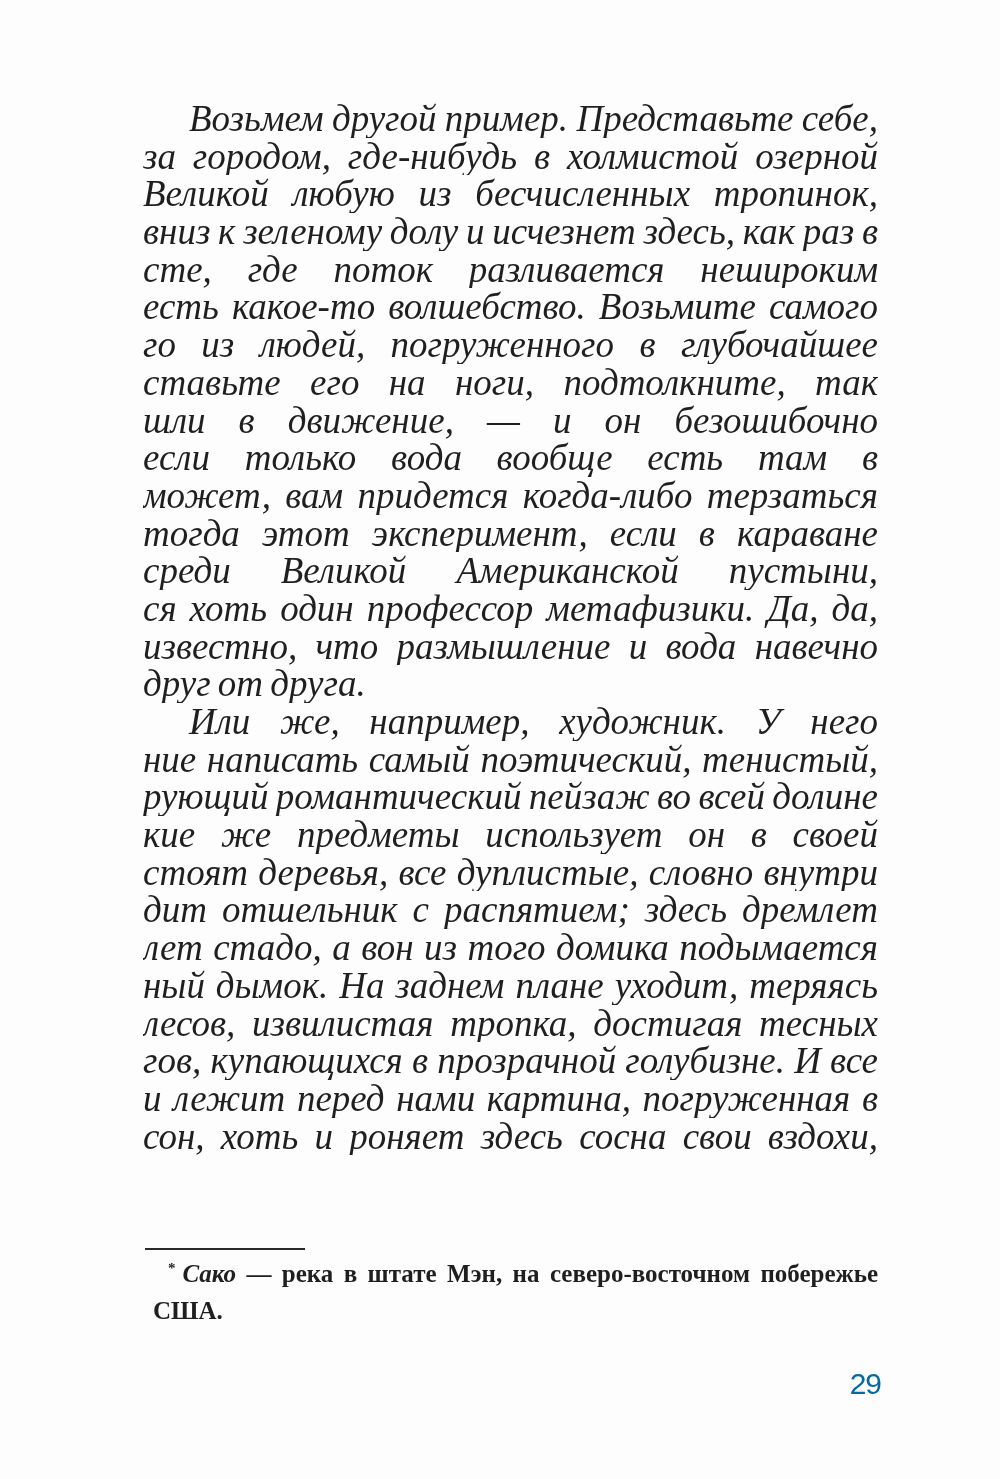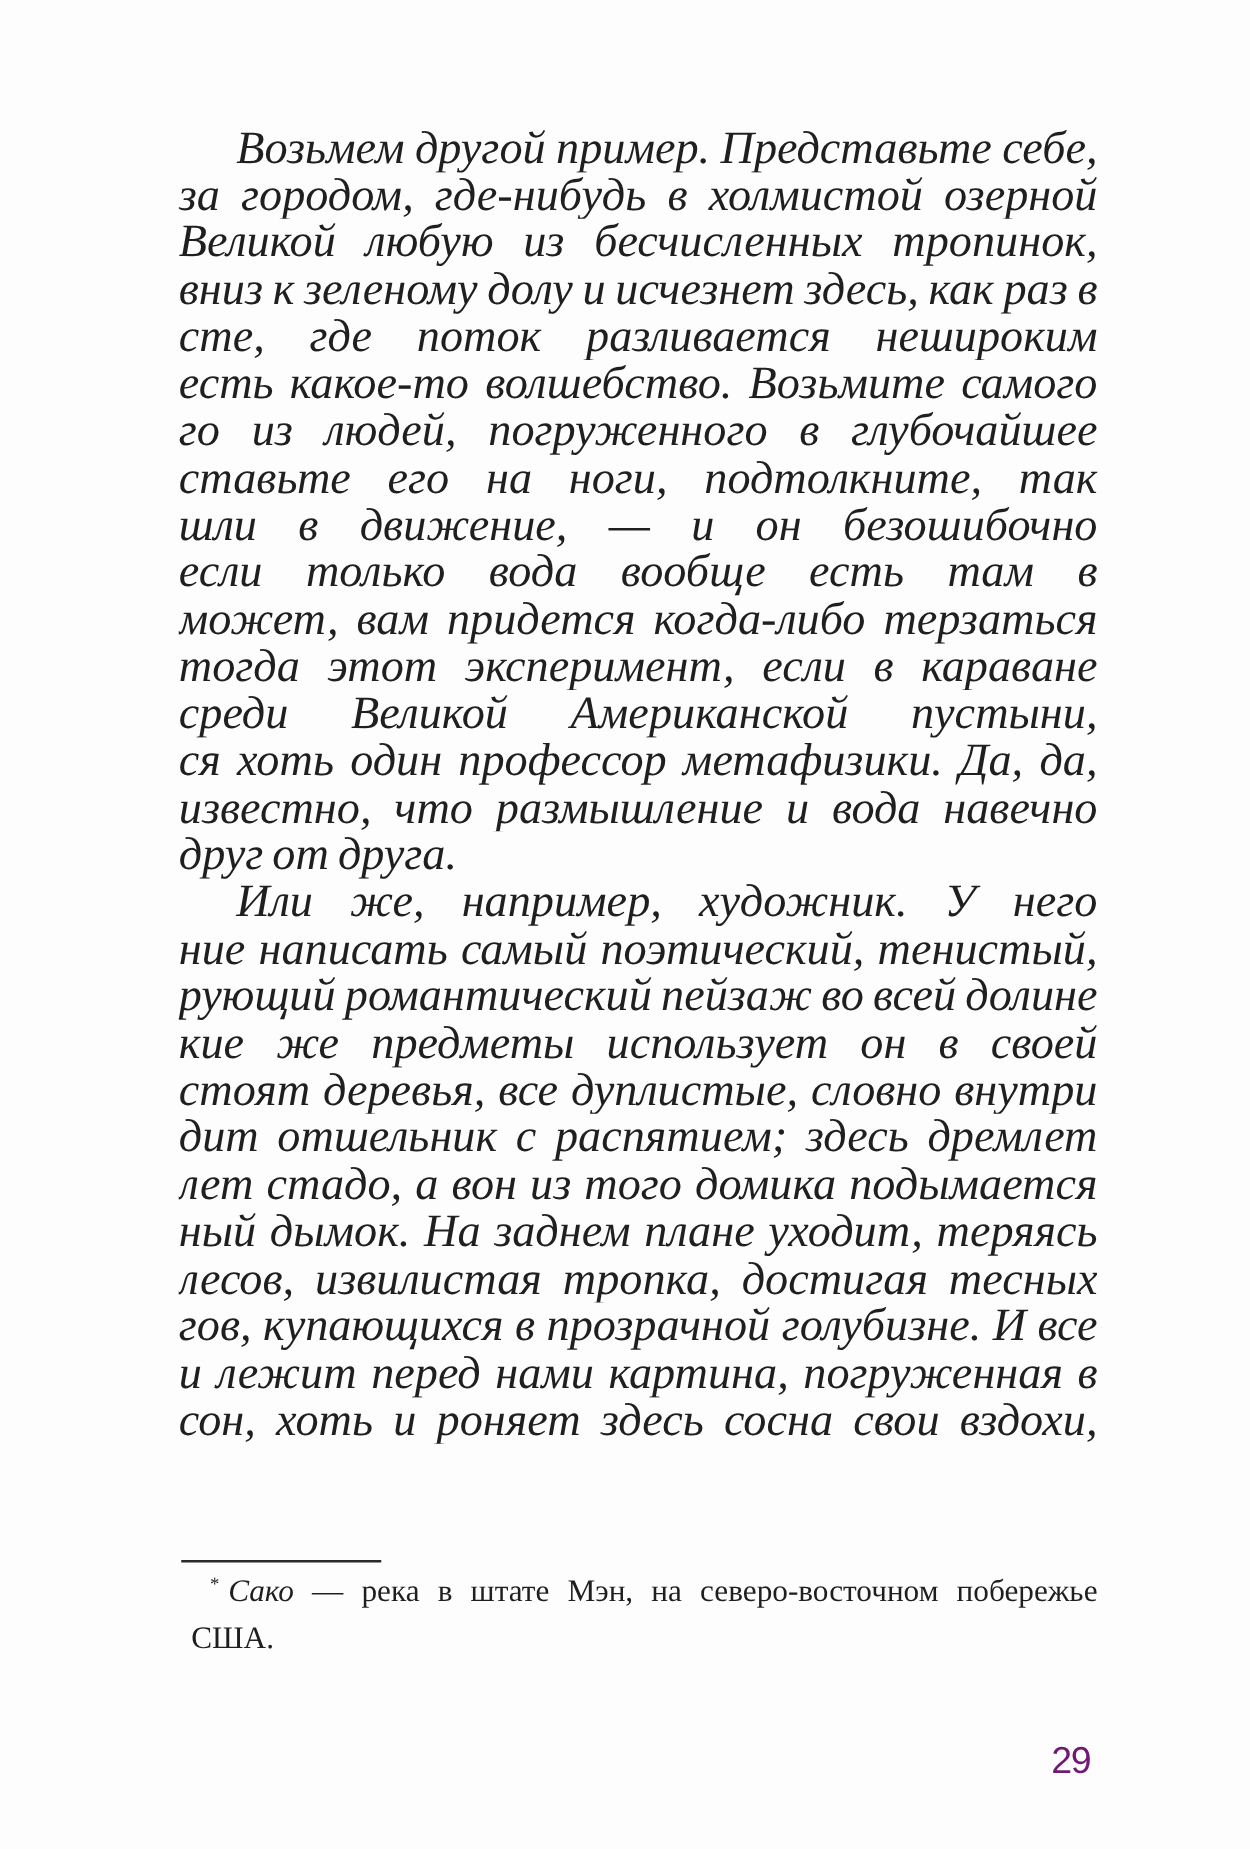--- a/index.html
+++ b/index.html
@@ -46,20 +46,21 @@
     height: 2px;
     background: #2a2a2a;
   }
   .footnote {
     position: absolute;
     left: 143px;
     top: 1256px;
     width: 735px;
     font-size: 25px;
     line-height: 36.5px;
+    font-weight: bold;
   }
   .fn-line1 {
     margin-left: 25px;
     height: 36.5px;
     overflow: hidden;
     text-align: justify;
     text-align-last: justify;
   }
   .fn-line2 {
     margin-left: 10px;
@@ -71,26 +72,25 @@
     vertical-align: super;
     line-height: 0;
     margin-right: 7px;
   }
   .fn-term { font-style: italic; }
   .page-number {
     position: absolute;
     left: 841px;
     top: 1367px;
     width: 40px;
-    text-align: left;
+    text-align: right;
     font-family: "Liberation Sans", "DejaVu Sans", sans-serif;
     font-size: 30px;
     letter-spacing: -1px;
-    color: #701a75;
-    margin-top: 25px;
+    color: #0369a1;
   }
 </style>
 </head>
 <body>
 
 <div class="page">
 
   <div class="text-block">
 
     <div class="para">

